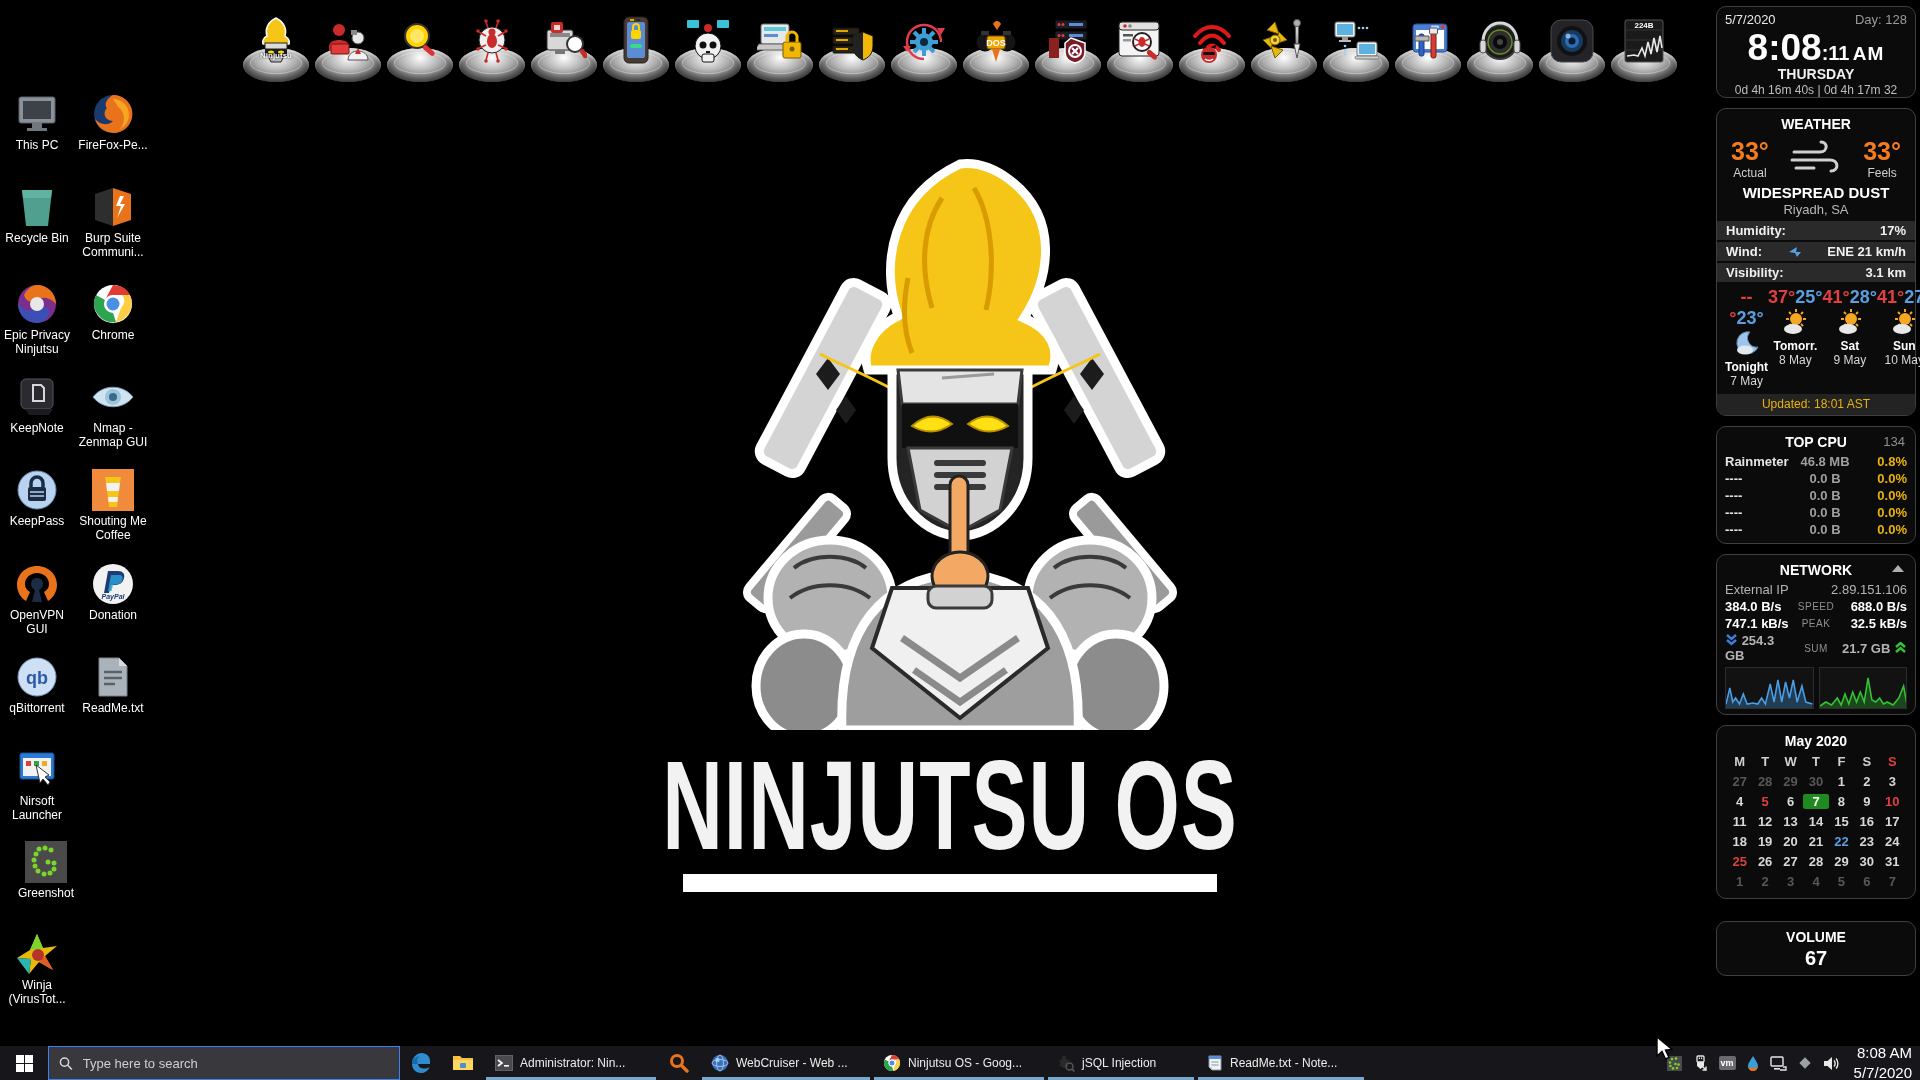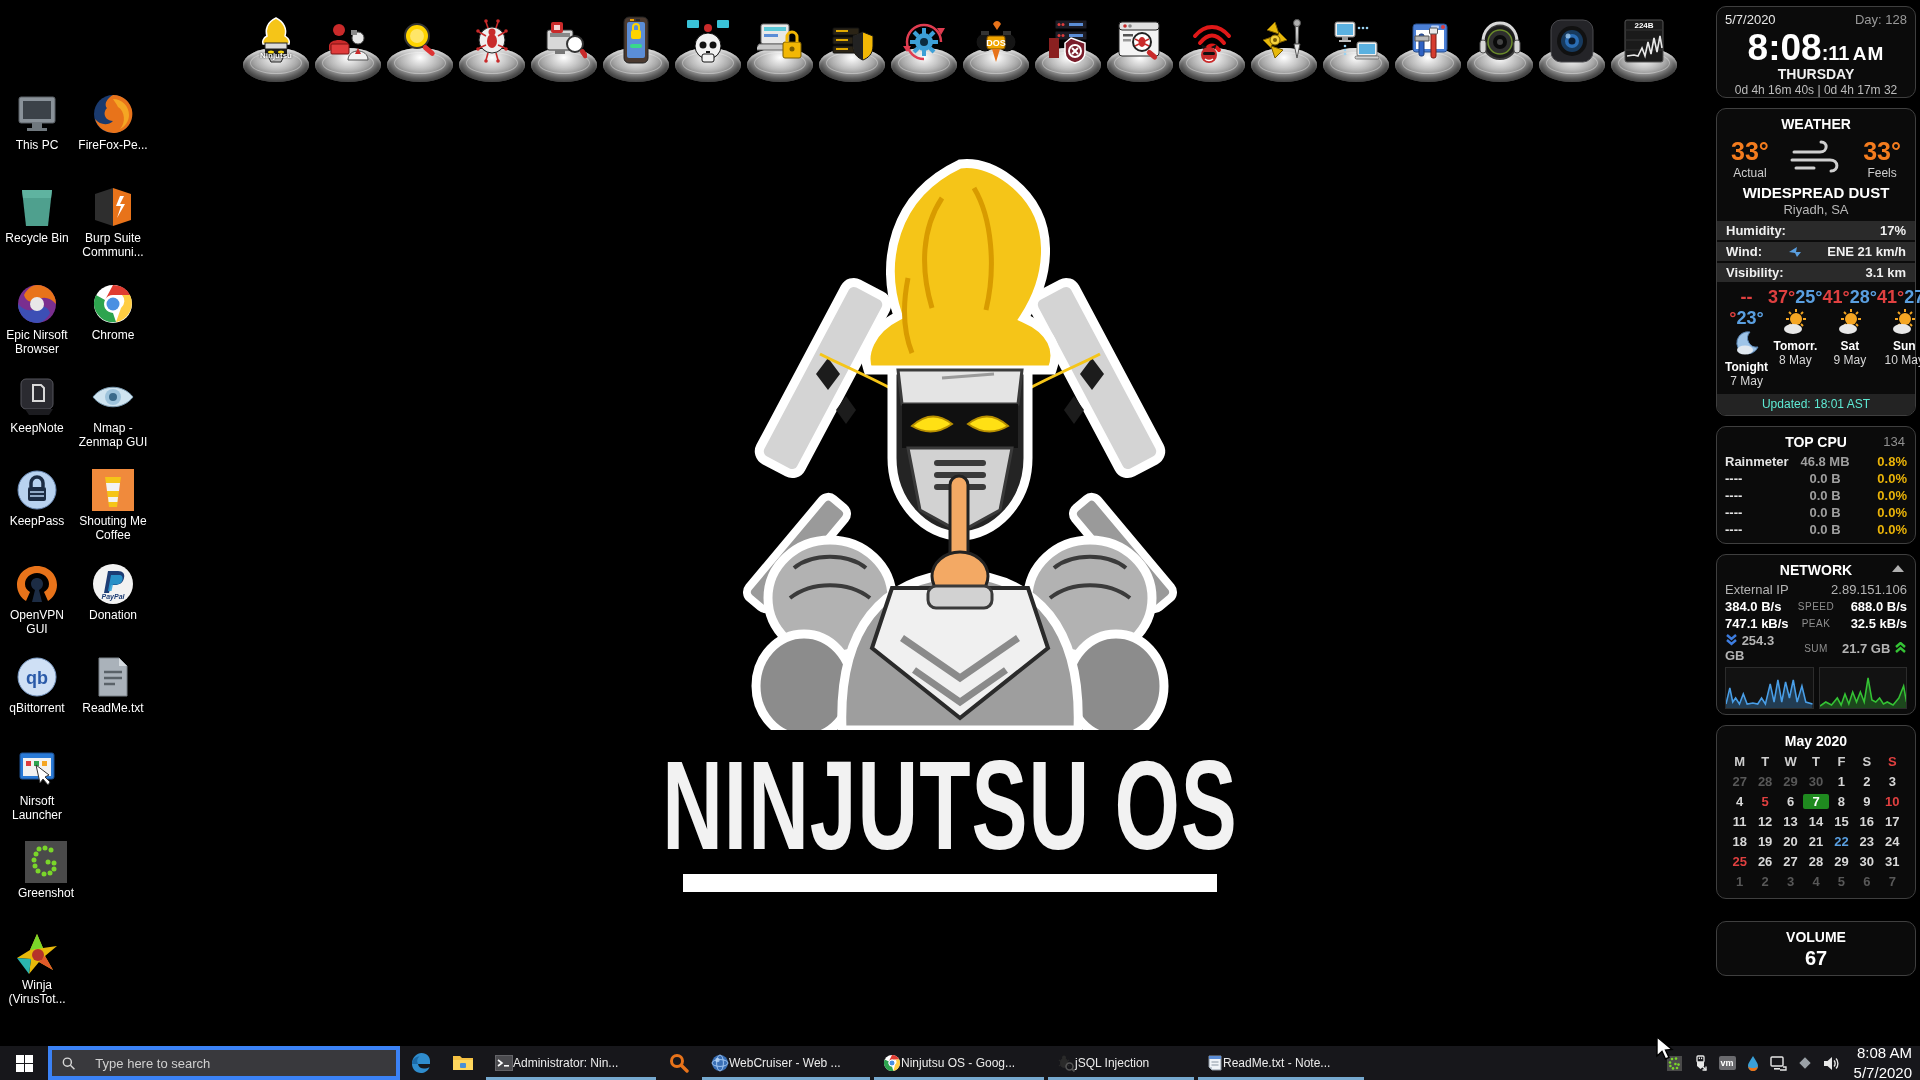--- a/index.html
+++ b/index.html
@@ -46,21 +46,21 @@
   .wx-cond{text-align:center;font-size:15px;font-weight:bold;color:#fff;margin-top:2px;}
   .wx-loc{text-align:center;font-size:13px;color:#b8b8b8;margin:1px 0 4px;}
   .wx-stripe{display:flex;justify-content:space-between;align-items:center;background:#2a2a2a;
     margin:0 -8px 2px;padding:2px 9px;font-size:13px;font-weight:bold;color:#f0f0f0;}
   .wx-fc{display:grid;grid-template-columns:repeat(4,1fr);text-align:center;margin-top:5px;}
   .fc-t{font-size:18px;font-weight:bold;}
   .fc-hi{color:#e04040;}
   .fc-lo{color:#5a9fe0;}
   .fc-day{font-size:12px;font-weight:bold;color:#fff;}
   .fc-date{font-size:12px;color:#d8d8d8;}
-  .wx-upd{background:#232323;margin:6px -8px -5px;padding:3px 0 4px;text-align:center;color:#5eead4;
+  .wx-upd{background:#232323;margin:6px -8px -5px;padding:3px 0 4px;text-align:center;color:#eab308;
     font-size:12px;border-radius:0 0 9px 9px;}
   
   .cpu-counter{position:absolute;top:7px;right:10px;color:#8f8f8f;font-size:13px;}
   .cpu-row{display:grid;grid-template-columns:64px 1fr 46px;font-size:13px;font-weight:bold;
     padding:1px 0;align-items:center;}
   .cpu-name{color:#e4e4e4;}
   .cpu-mem{color:#9f9f9f;text-align:center;}
   .cpu-pct{color:#eab308;text-align:right;}
   
   .net-collapse{position:absolute;top:9px;right:10px;cursor:pointer;}
@@ -90,27 +90,27 @@
   
   .pw-row{display:flex;justify-content:space-between;font-size:13px;font-weight:bold;padding:1px 2px 3px;}
   .pw-min{color:#8f8f8f;}.pw-cur{color:#c0c0c0;}.pw-max{color:#e01818;}
   
   .vol-num{display:flex;justify-content:center;align-items:center;gap:26px;margin-top:-1px;}
   .vol-val{color:#fff;font-size:20px;font-weight:bold;}
   
   #taskbar{position:absolute;left:0;bottom:0;width:1920px;height:34px;background:#17171b;
     display:flex;align-items:stretch;z-index:10;}
   .tb-start{width:48px;display:flex;align-items:center;justify-content:center;cursor:pointer;}
-  .tb-search{width:352px;background:#39393d;border:4px solid #3b82f6;display:flex;align-items:center;
-    gap:18px;padding:0 10px;box-sizing:border-box;}
+  .tb-search{width:352px;background:#39393d;border:1px solid #3b82f6;display:flex;align-items:center;
+    gap:8px;padding:0 10px;box-sizing:border-box;}
   .tb-search input{background:transparent;border:none;outline:none;color:#d8d8d8;font-size:13px;
     font-family:"Liberation Sans",sans-serif;width:100%;}
   .tb-search input::placeholder{color:#d0d0d0;}
   .tb-ic{width:42px;display:flex;align-items:center;justify-content:center;cursor:pointer;}
-  .tb-btn{display:flex;align-items:center;padding:0 11px;position:relative;cursor:pointer;
+  .tb-btn{display:flex;align-items:center;gap:7px;padding:0 11px;position:relative;cursor:pointer;
     color:#ececec;font-size:12px;white-space:nowrap;}
   .tb-btn .ul{position:absolute;left:2px;right:2px;bottom:0;height:3px;background:#76a9cf;}
   .tb-spacer{flex:1;}
   #tray{display:flex;align-items:center;gap:11px;padding-right:8px;}
   .tray-ic{display:flex;align-items:center;justify-content:center;cursor:pointer;}
   .tray-clock{color:#fff;font-size:15px;text-align:right;line-height:1.35;cursor:pointer;margin-left:3px;}
   #cursor{position:absolute;left:1655px;top:1036px;z-index:20;pointer-events:none;}
 </style>
 </head>
 <body>
@@ -463,21 +463,21 @@
   </div>
   <div class="dicon" style="left:1px;top:282px">
     <div class="dimg">
       <svg width="42" height="42" viewBox="0 0 42 42">
           <circle cx="21" cy="21" r="19" fill="#7a2f8f"></circle>
           <path d="M21 2 A19 19 0 0 1 40 21 C34 14 27 13 21 17 C16 20 10 19 8 12 C11 6 16 2 21 2Z" fill="#e8731a"></path>
           <path d="M21 40 A19 19 0 0 1 2 21 C8 28 15 29 21 25 C26 22 32 23 34 30 C31 36 26 40 21 40Z" fill="#3c4fb5"></path>
           <circle cx="21" cy="21" r="7" fill="#e8e8e8"></circle>
         </svg>
     </div>
-    <div class="dlabel">Epic Nirsoft Browser</div>
+    <div class="dlabel">Epic Privacy Ninjutsu</div>
   </div>
   <div class="dicon" style="left:77px;top:282px">
     <div class="dimg">
       <svg width="42" height="42" viewBox="0 0 42 42">
           <circle cx="21" cy="21" r="19" fill="#fff"></circle>
           <path d="M21 2 A19 19 0 0 1 38 12 L21 12 A9 9 0 0 0 13 17Z" fill="#e03c31"></path>
           <path d="M38 12 A19 19 0 0 1 24 39 L29 25 A9 9 0 0 0 30 12Z" fill="#ffcd42"></path>
           <path d="M24 39 A19 19 0 0 1 4 12 L13 17 A9 9 0 0 0 21 30Z" fill="#2da44e"></path>
           <circle cx="21" cy="21" r="8" fill="#fff"></circle>
           <circle cx="21" cy="21" r="6.5" fill="#4a90e2"></circle>

